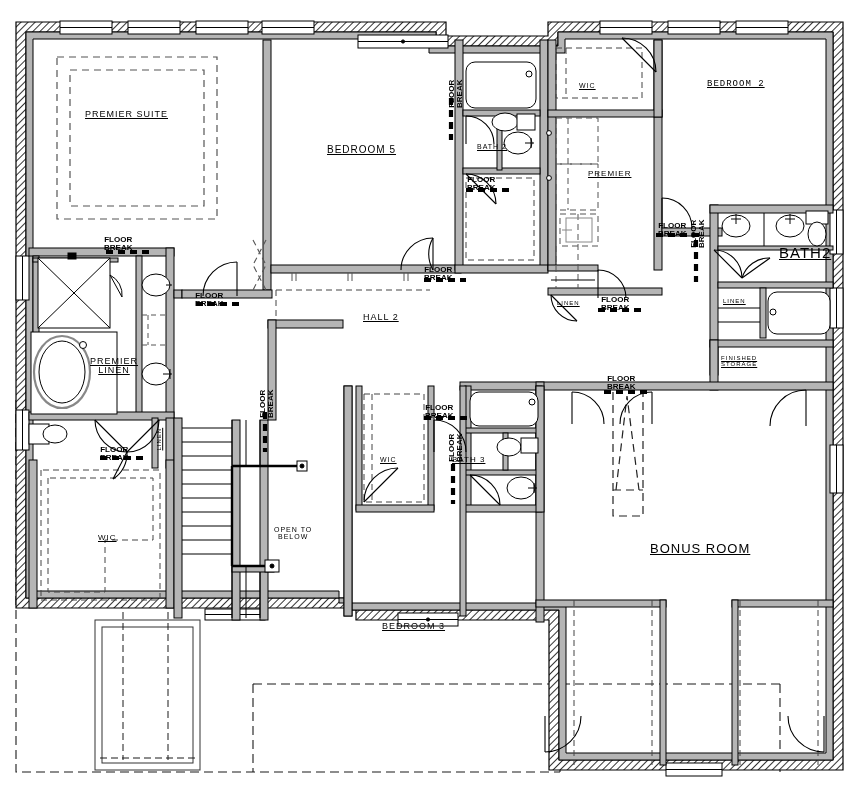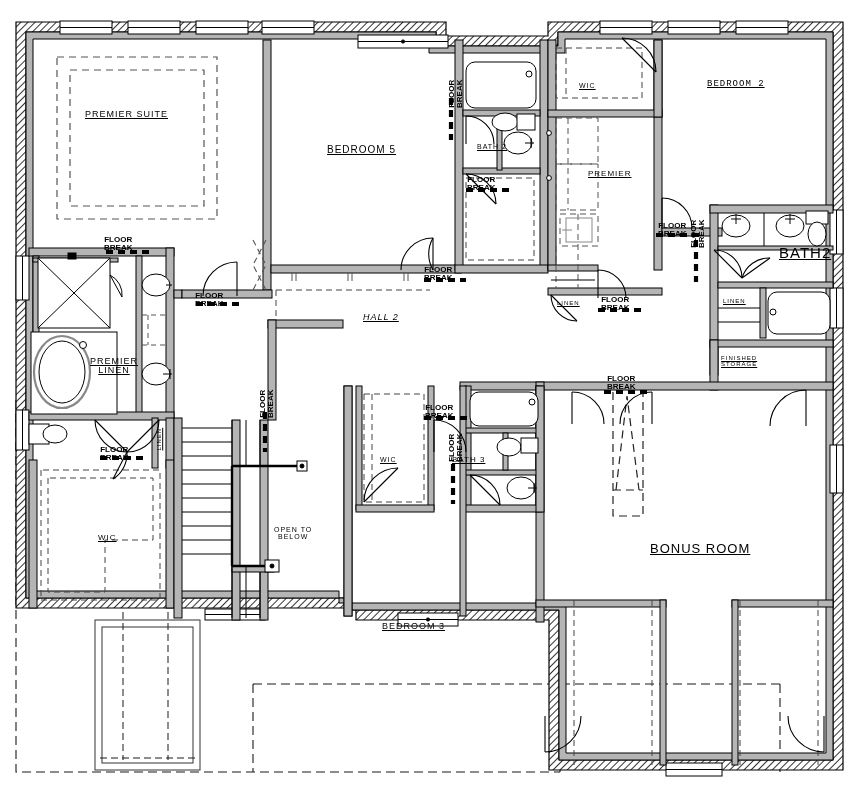--- a/index.html
+++ b/index.html
@@ -562,21 +562,21 @@
   <div class="room-label" style="left:723px; top:298px; font-size:6px;">LINEN</div>
 
   <div class="room-label" style="left:721px; top:355px; font-size:6px; white-space:pre-line;">FINISHED
 STORAGE</div>
 
   <div class="room-label" style="left:90px; top:357px; font-size:9px; white-space:pre-line;">PREMIER
 LINEN</div>
 
   <div class="room-label" style="left:148px; top:436px; font-size:6px; transform:rotate(-90deg);">LINEN</div>
 
-  <div class="room-label" style="left:363px; top:313px; font-size:9px;font-style:italic;">HALL 2</div>
+  <div class="room-label" style="left:363px; top:313px; font-size:9px;">HALL 2</div>
 
   <div class="room-label" style="left:98px; top:534px; font-size:8px;">WIC</div>
 
   <div class="room-label nounder" style="left:274px; top:526px; font-size:7px; white-space:pre-line;">OPEN TO
 BELOW</div>
 
   <div class="room-label" style="left:380px; top:456px; font-size:7px;">WIC</div>
 
   <div class="room-label" style="left:452px; top:456px; font-size:8px;">BATH 3</div>
 

